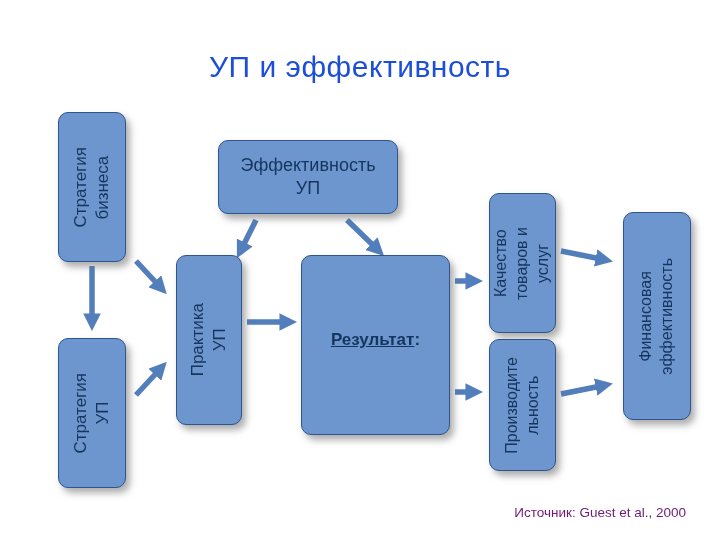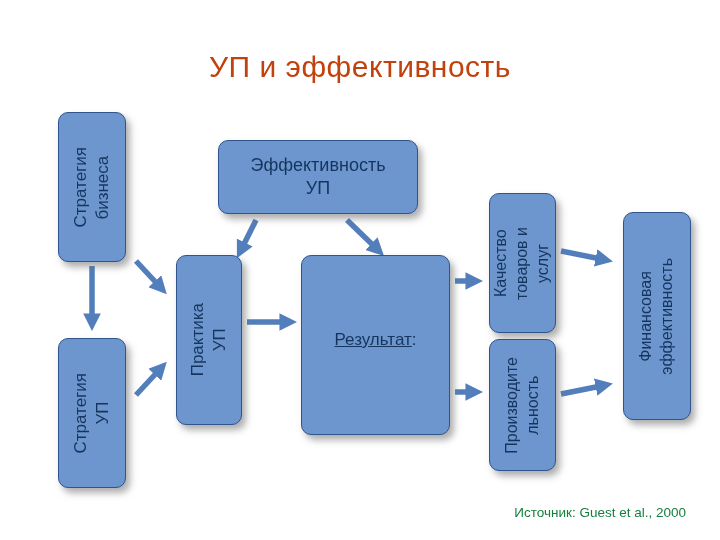--- a/index.html
+++ b/index.html
@@ -2,41 +2,41 @@
 <html><head>
 <meta charset="utf-8">
 <style>
   html,body{margin:0;padding:0;background:#ffffff;}
   .slide{
     position:relative;width:720px;height:540px;background:#ffffff;overflow:hidden;
     font-family:"Liberation Sans",sans-serif;
   }
   .title{
     position:absolute;left:0;right:0;top:50px;text-align:center;
-    font-size:30px;color:#c2410c;letter-spacing:.5px;font-weight:400;
+    font-size:30px;color:#1d4ed8;letter-spacing:.5px;font-weight:400;
   }
   .box{
     position:absolute;background:#6c96cd;border:1.6px solid #2f548e;border-radius:10px;
     box-shadow:4px 5px 7px rgba(105,105,105,.55);
     display:flex;align-items:center;justify-content:center;
     color:#16355e;text-align:center;box-sizing:border-box;
   }
   .vlabel{
     writing-mode:vertical-rl;transform:rotate(180deg);
     white-space:pre-line;text-align:center;line-height:1.3;font-size:17px;
   }
   .hlabel{white-space:pre-line;line-height:1.3;font-size:18px;}
   .result-box{flex-direction:column;padding:14px 12px;justify-content:center;}
-  .r-title{font-size:17px;font-weight:normal;margin-bottom:10px;}
+  .r-title{font-size:17px;font-weight:bold;margin-bottom:10px;}
   .r-title-text{text-decoration:underline;}
   .r-items{width:112px;text-align:left;font-size:15.5px;line-height:1.3;overflow-wrap:break-word;}
   .r-item{margin-bottom:3px;}
   .r-bullet{margin-right:1px;}
   .caption{
-    position:absolute;top:505px;right:34px;font-size:13.5px;color:#15803d;
+    position:absolute;top:505px;right:34px;font-size:13.5px;color:#701a75;
   }
   .arrows{position:absolute;left:0;top:0;pointer-events:none;}
 </style>
 </head>
 <body>
 
 <div class="slide">
 
   <div class="title">УП и эффективность</div>
 
@@ -66,21 +66,21 @@
   <div class="box" style="left:58px;top:338px;width:68px;height:150px">
     <span class="vlabel">Стратегия
 УП</span>
   </div>
 
   <div class="box" style="left:176px;top:255px;width:66px;height:170px">
     <span class="vlabel">Практика
 УП</span>
   </div>
 
-  <div class="box" style="left:218px;top:140px;width:200px;height:74px">
+  <div class="box" style="left:218px;top:140px;width:180px;height:74px">
     <span class="hlabel">Эффективность
 УП</span>
   </div>
 
   <div class="box result-box" style="left:301px;top:255px;width:149px;height:180px">
     <div class="r-title">
       <span class="r-title-text">Результат</span><span>:</span>
     </div>
   </div>
 

